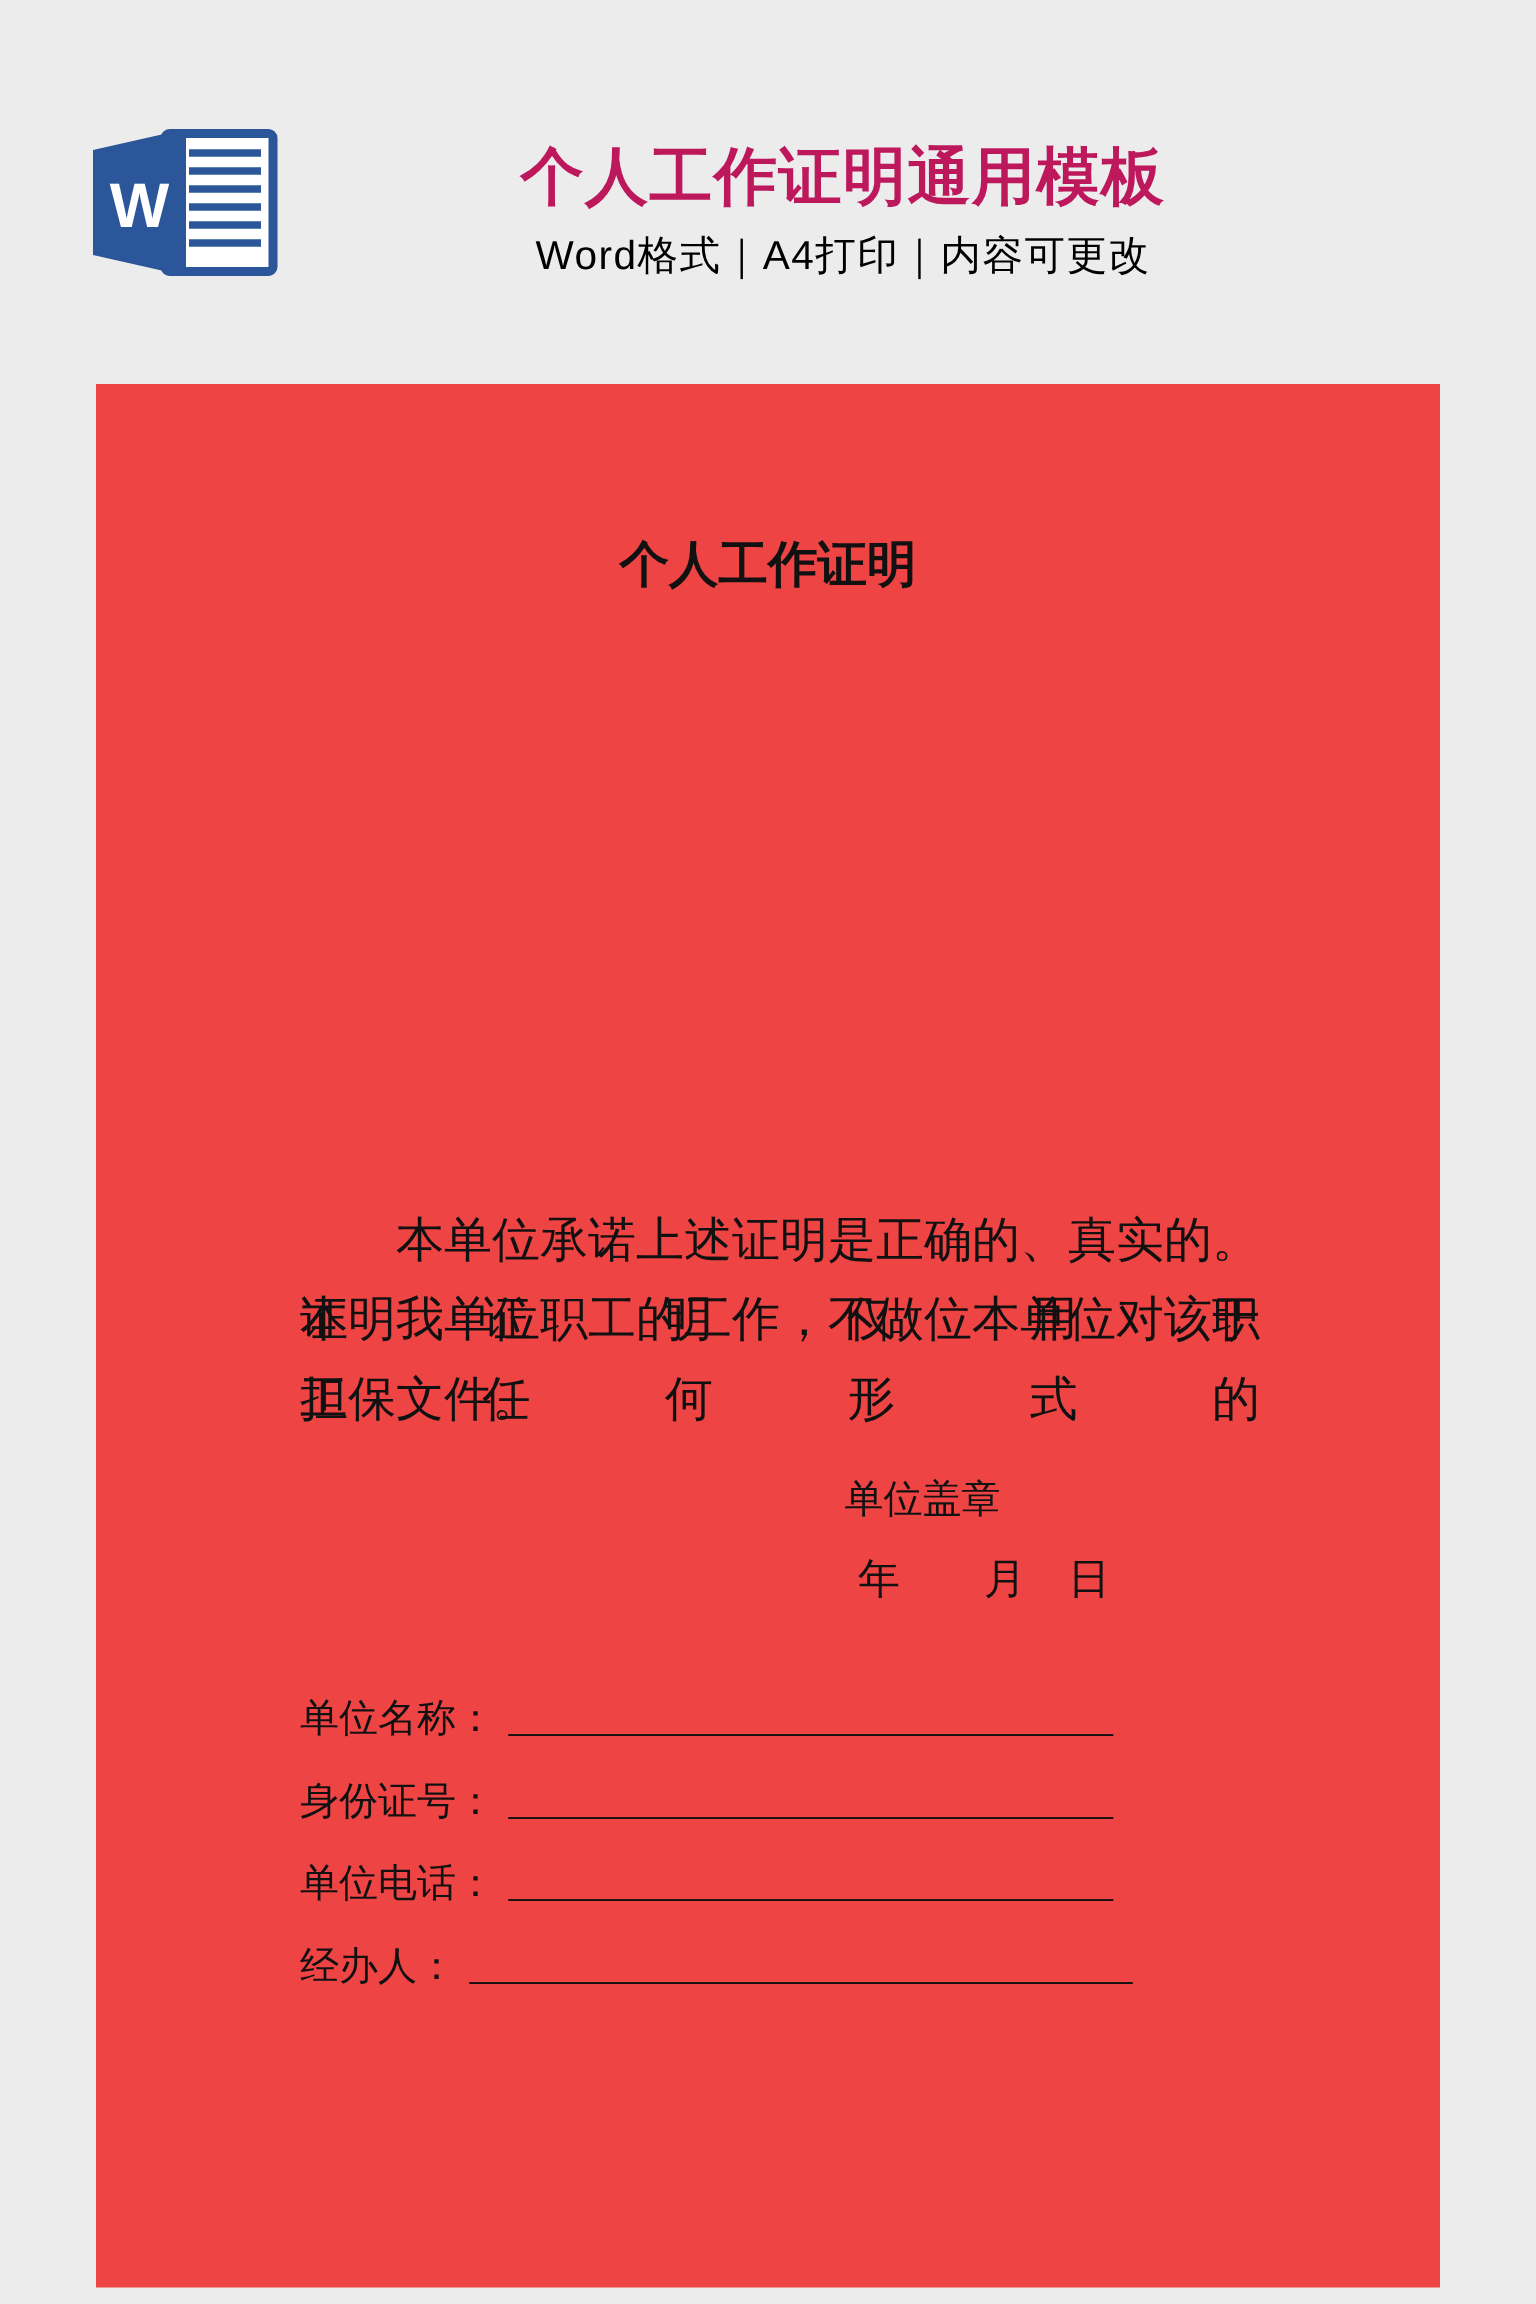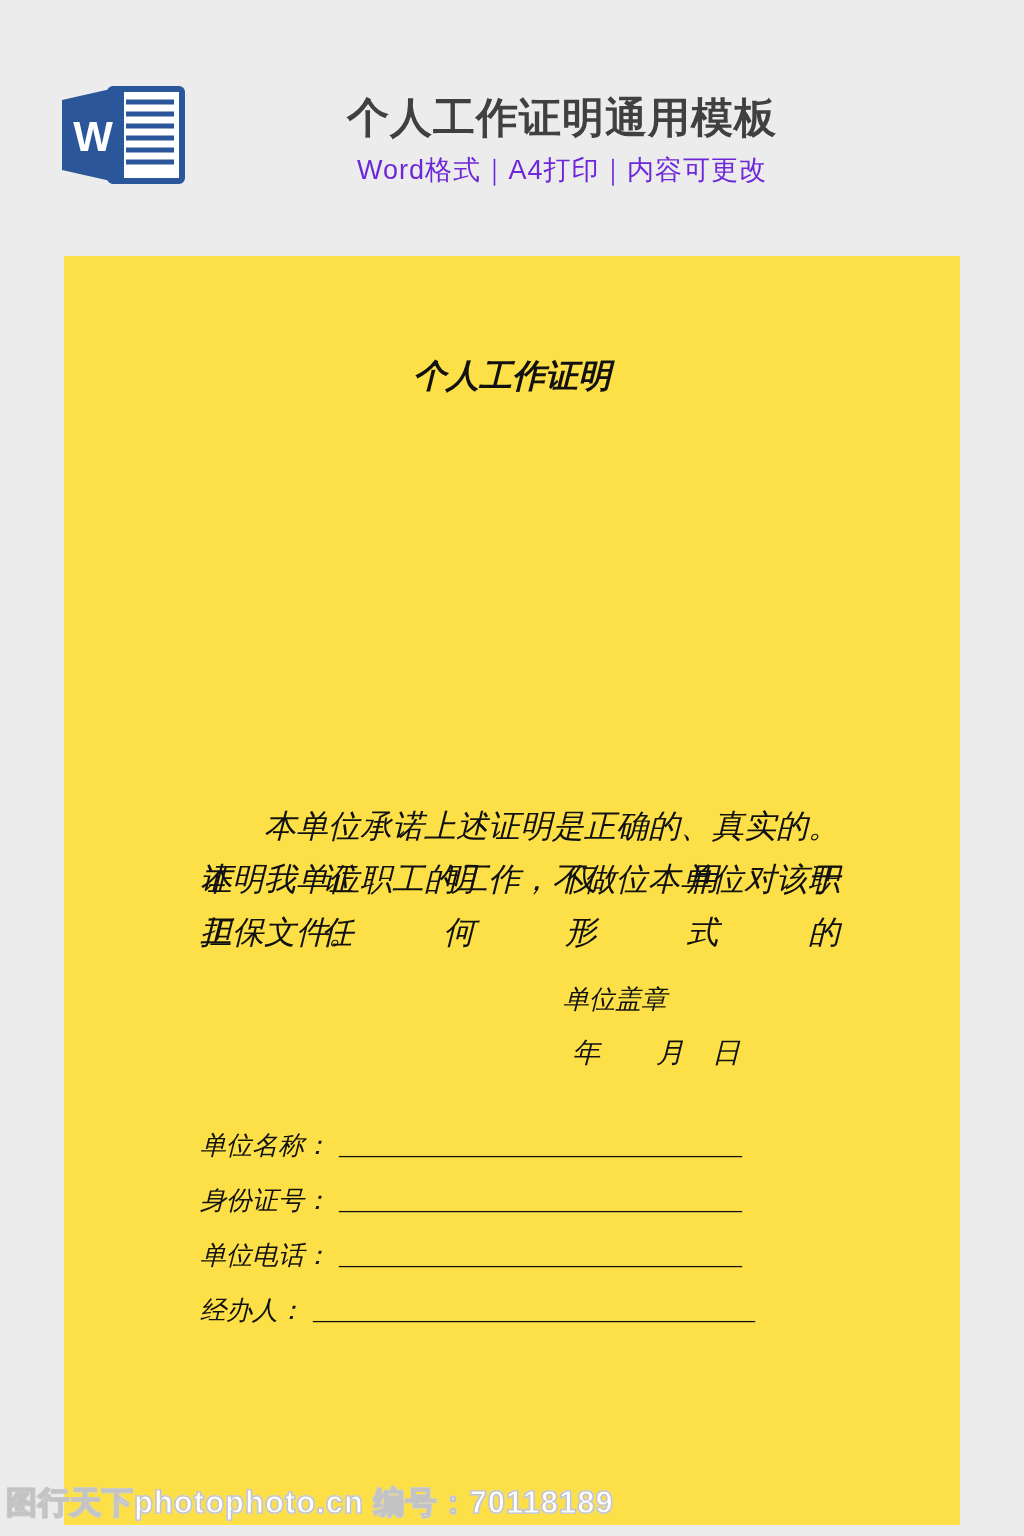--- a/index.html
+++ b/index.html
@@ -25,40 +25,39 @@
     left: 232px;
     top: 94px;
     width: 660px;
     text-align: center;
     font-family: "Liberation Sans", "DejaVu Sans", sans-serif;
   }
   .header-title {
     margin: 0;
     font-size: 42px;
     font-weight: bold;
-    color: #404040;
+    color: #be185d;
     line-height: 1.15;
     letter-spacing: 1px;
   }
   .header-sub {
     margin-top: 10px;
     font-size: 27px;
-    color: #6d28d9;
+    color: #000000;
     letter-spacing: 1px;
   }
 
   
   .paper {
     position: absolute;
     left: 64px;
     top: 256px;
     width: 896px;
     height: 1269px;
-    background: #fde047;
-    font-style: italic;
+    background: #ef4444;
   }
   .doc-title {
     position: absolute;
     left: 0;
     top: 98px;
     width: 100%;
     margin: 0;
     text-align: center;
     font-size: 33px;
     font-weight: bold;
@@ -188,15 +187,14 @@
       </div>
       <div class="field-row">
         <span>单位电话：</span><span class="field-line">_______________________________</span>
       </div>
       <div class="field-row">
         <span>经办人：</span><span class="field-line">__________________________________</span>
       </div>
     </div>
   </div>
 
-  <div class="watermark">图行天下photophoto.cn 编号：70118189</div>
 
 </div>
 
 </body></html>

